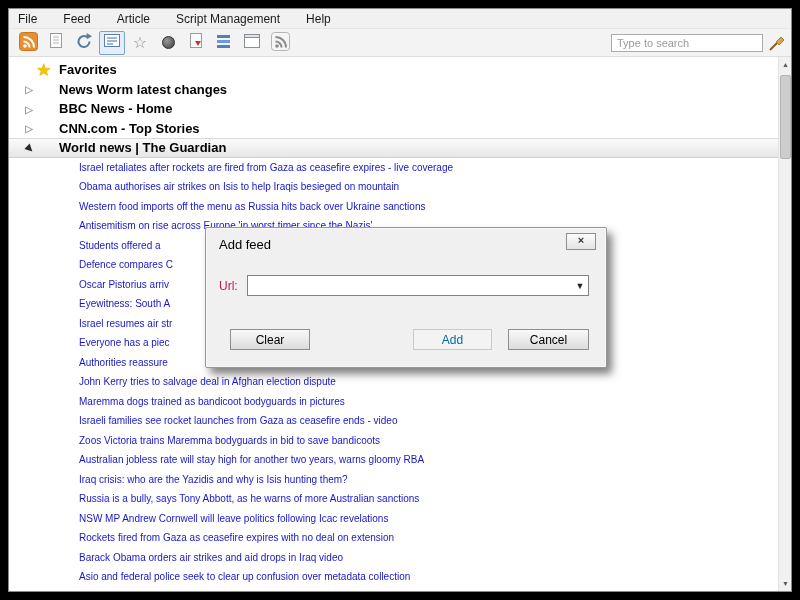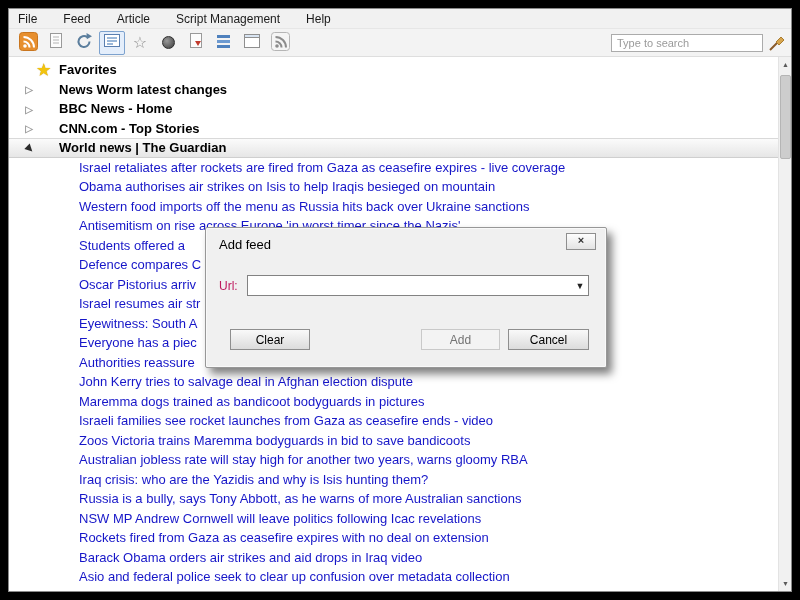--- a/index.html
+++ b/index.html
@@ -37,21 +37,21 @@
   .feed-row { height:19.5px; line-height:19.5px; display:flex; align-items:center;
               font-size:13px; font-weight:bold; color:#000; cursor:pointer; padding-left:12px; }
   .twisty { width:16px; display:inline-block; text-align:center; flex:0 0 16px; }
   .twisty.closed::before { content:"▷"; color:#9c9c9c; font-size:10px; }
   .twisty.open::before { content:"▶"; color:#2b2b2b; font-size:9px; display:inline-block;
                          transform:rotate(45deg); }
   .treeicon { width:22px; flex:0 0 22px; display:inline-flex; align-items:center; }
   .fav-star { color:#f2c40e; font-size:15px; text-shadow:0 0 1px #b8860b; line-height:1; }
   .feed-row.selected { background:linear-gradient(to bottom,#fbfbfb,#e6e6e6);
                        border-top:1px solid #d9d9d9; border-bottom:1px solid #cfcfcf; }
-  .article { height:19.5px; line-height:19.5px; padding-left:70px; font-size:13px;
+  .article { height:19.5px; line-height:19.5px; padding-left:70px; font-size:10px;
              color:#1616c8; cursor:pointer; overflow:hidden; }
 
   
   .vscroll { position:absolute; top:0; right:0; width:13px; bottom:0; background:#f1f1f1;
              border-left:1px solid #e3e3e3; }
   .sb-btn { position:absolute; left:0; width:13px; height:15px; background:#f1f1f1;
             display:flex; align-items:center; justify-content:center; cursor:pointer; }
   .sb-up { top:0; } .sb-down { bottom:0; }
   .sb-up::before { content:"▲"; font-size:7px; color:#5a5a5a; }
   .sb-down::before { content:"▼"; font-size:7px; color:#5a5a5a; }
@@ -75,22 +75,22 @@
            position:relative; display:flex; align-items:center; }
   .combo input { border:none; outline:none; flex:1; height:17px; font-size:12px;
                  padding:0 4px; font-family:"Liberation Sans", sans-serif; }
   .combo-arrow { width:16px; text-align:center; font-size:9px; color:#222; cursor:pointer; }
   .dlg-buttons { position:absolute; left:24px; right:17px; top:101px; display:flex;
                  align-items:center; }
   .btn { height:21px; font-size:12px; font-family:"Liberation Sans", sans-serif;
          background:linear-gradient(to bottom,#f9f9f9,#dcdcdc); border:1px solid #8e8e8e;
          cursor:pointer; color:#000; }
   .btn-clear { width:80px; }
-  .btn-add { width:79px; margin-left:auto; margin-right:8px;
-             background:#f3f3f3; border:1px solid #c9c9c9; color:#737373; cursor:default; }
+  .btn-add { width:79px; margin-left:auto; margin-right:16px;
+             background:#f3f3f3; border:1px solid #c9c9c9; color:#0369a1; cursor:default; }
   .btn-cancel { width:81px; }
 </style>
 </head>
 <body>
 
 <div class="frame">
   <div class="window">
 
     <div class="menubar">
       <span class="menu-item">File</span>
@@ -227,22 +227,22 @@
           <span>World news | The Guardian</span>
         </div>
 
         <div class="article">Israel retaliates after rockets are fired from Gaza as ceasefire expires - live coverage</div>
         <div class="article">Obama authorises air strikes on Isis to help Iraqis besieged on mountain</div>
         <div class="article">Western food imports off the menu as Russia hits back over Ukraine sanctions</div>
         <div class="article">Antisemitism on rise across Europe 'in worst timer since the Nazis'</div>
         <div class="article">Students offered a</div>
         <div class="article">Defence compares C</div>
         <div class="article">Oscar Pistorius arriv</div>
+        <div class="article">Eyewitness: South A</div>
         <div class="article">Israel resumes air str</div>
-        <div class="article">Eyewitness: South A</div>
         <div class="article">Everyone has a piec</div>
         <div class="article">Authorities reassure</div>
         <div class="article">John Kerry tries to salvage deal in Afghan election dispute</div>
         <div class="article">Maremma dogs trained as bandicoot bodyguards  in pictures</div>
         <div class="article">Israeli families see rocket launches from Gaza as ceasefire ends - video</div>
         <div class="article">Zoos Victoria trains Maremma bodyguards in bid to save bandicoots</div>
         <div class="article">Australian jobless rate will stay high for another two years, warns gloomy RBA</div>
         <div class="article">Iraq crisis: who are the Yazidis and why is Isis hunting them?</div>
         <div class="article">Russia is a bully, says Tony Abbott, as he warns of more Australian sanctions</div>
         <div class="article">NSW MP Andrew Cornwell will leave politics following Icac revelations</div>

